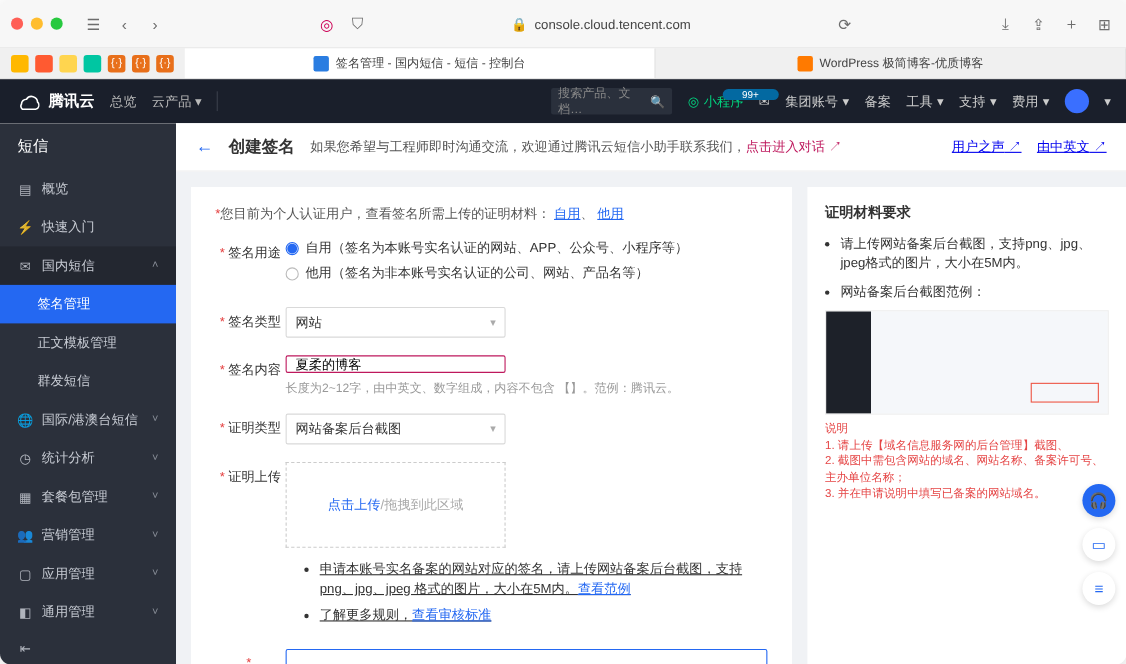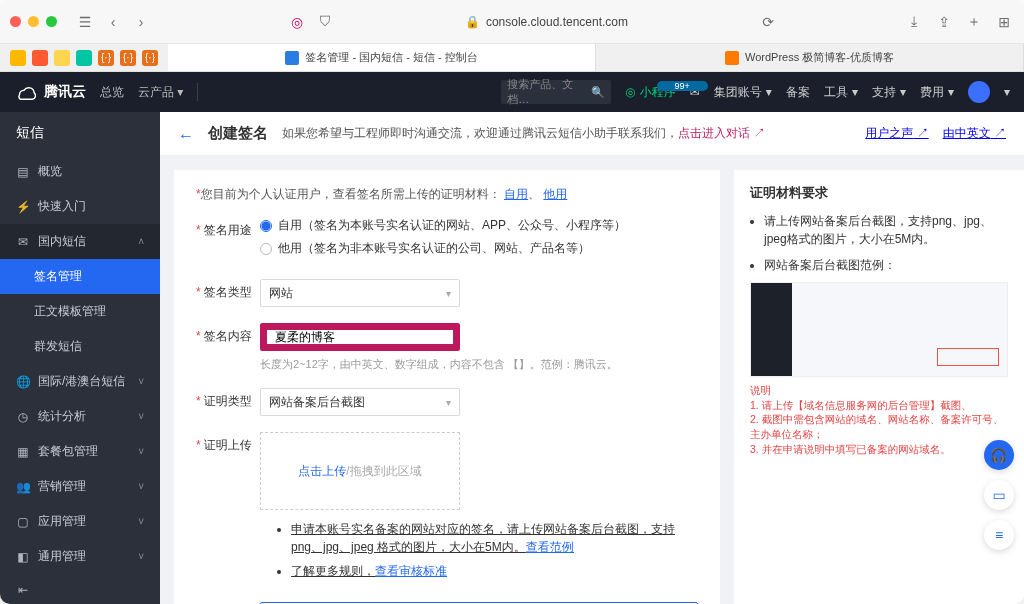--- a/index.html
+++ b/index.html
@@ -64,29 +64,29 @@
 
   .content { flex:1; display:flex; gap:14px; padding: 14px 0 0 14px; overflow:hidden;}
   .panel { background:#fff; }
   .form-panel { flex:1; padding: 16px 22px; overflow:auto;}
   .req-panel { width:290px; padding: 14px 16px; }
 
   .tip { color:#555; margin-bottom: 14px;}
   .tip a { color:#2468f2;}
   .red{color:#e54545;}
   .row { display:flex; align-items:flex-start; margin-bottom: 16px; }
-  .lbl { width: 64px; color:#333; padding-top:5px; }
+  .lbl { width: 64px; color:#333; padding-top:5px;text-align:center; }
   .lbl::before{content:"*"; color:#e54545; margin-right:3px;}
   .ctl { flex:1; }
   .radio { display:flex; align-items:center; gap:6px; font-size:12px; color:#333; margin-bottom:6px;}
   .radio .r{width:12px;height:12px;border-radius:50%;border:1px solid #bbb;display:inline-block;}
   .radio .r.on{border-color:#2468f2; background: radial-gradient(circle,#2468f2 0 4px, #fff 5px);}
   .select { width:200px; height:28px; border:1px solid #d9d9d9; border-radius:2px; display:flex; align-items:center; justify-content:space-between; padding:0 8px; color:#333; font-size:12px;}
   .select .chev{font-size:10px;color:#aaa;}
-  .input { width:200px; height:28px; border:7px solid #be185d; border-radius:2px; padding:0 8px; font-size:12px;}
+  .input { width:200px; height:16px; border:1px solid #be185d; border-radius:2px; padding:0 8px; font-size:12px;}
   .help { color:#999; font-size:11px; margin-top:6px;}
   .upload { width:200px; height:78px; border:1px dashed #ccc; display:flex; align-items:center; justify-content:center; color:#2468f2; font-size:12px;}
   .upload span.h{color:#aaa;}
   .bul { list-style: disc; margin-left: 31px; color:#333;text-decoration:underline;}
   .bul li { margin-bottom: 6px; line-height:1.5;}
   .bul a{color:#2468f2;}
   .textarea { width:100%; max-width:460px; height:70px; border:1px solid #2468f2; border-radius:2px; padding:6px 8px; font-size:12px; color:#333;}
 
   .req-panel h4{font-size:13px; font-weight:600; margin-bottom:10px;}
   .req-panel ul{list-style:disc; margin-left:14px; color:#333; font-size:12px;}

